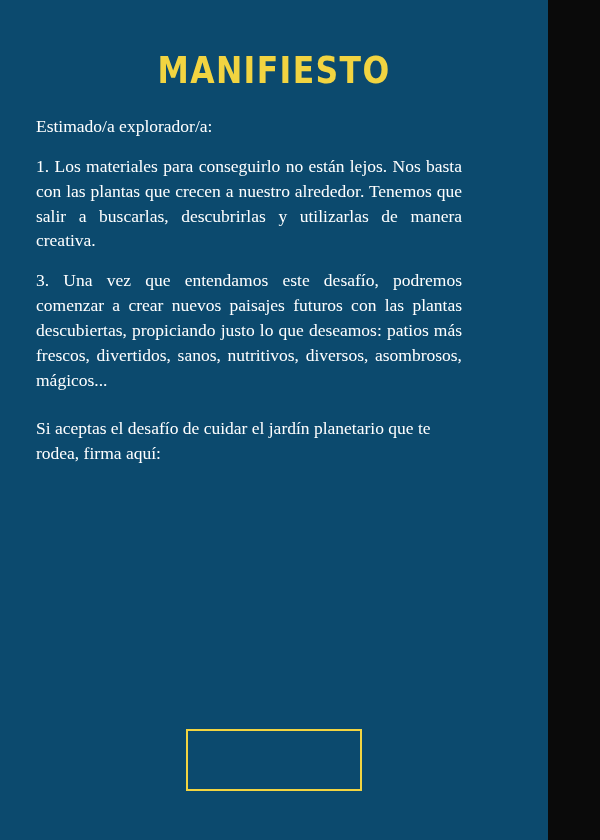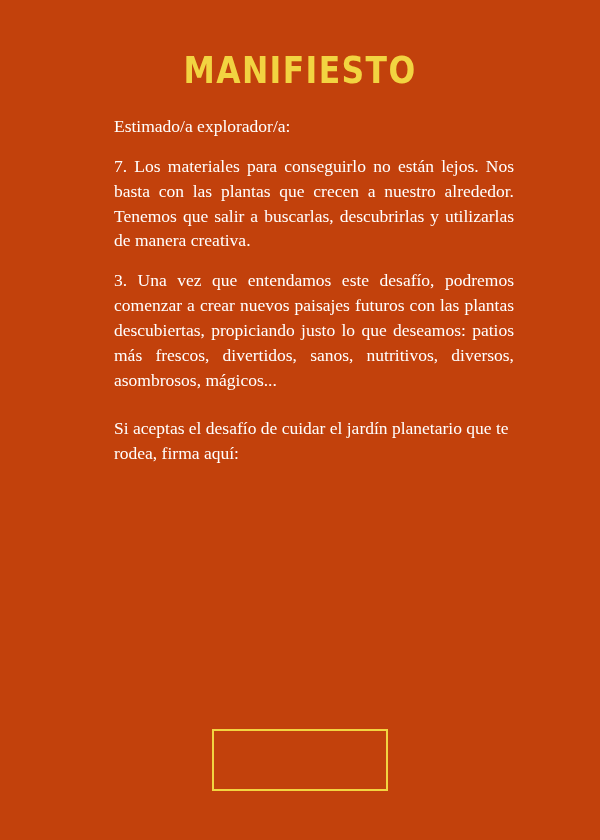--- a/index.html
+++ b/index.html
@@ -8,40 +8,40 @@
   }
   body {
     width: 600px;
     height: 840px;
     background: #0a0a0a;
     font-family: "Liberation Serif", serif;
     overflow: hidden;
   }
   .page {
     position: relative;
-    width: 600px;
+    width: 548px;
     height: 840px;
-    background: #c2410c;
+    background: #0c4a6e;
     box-sizing: border-box;
   }
   .title {
     text-align: center;
     color: #f2d441;
     font-family: "DejaVu Sans", sans-serif;
     font-weight: bold;
     font-size: 38px;
     letter-spacing: 1.5px;
     margin: 0;
     padding-top: 48px;
     padding-bottom: 4px;
     font-stretch: condensed;
     transform: scaleX(0.92);
   }
   .body-text {
-    padding: 18px 86px 0 114px;
+    padding: 18px 86px 0 36px;
     box-sizing: border-box;
   }
   .para {
     color: #ffffff;
     font-family: "Liberation Serif", serif;
     font-size: 17.5px;
     line-height: 1.42;
     text-align: justify;
     text-justify: inter-word;
     margin: 0 0 15px 0;
@@ -72,21 +72,21 @@
 </style>
 </head>
 <body>
 
 <div class="page">
 
   <h1 class="title">MANIFIESTO</h1>
 
   <div class="body-text">
     <p class="para nojust">Estimado/a explorador/a:</p>
-    <p class="para">7. Los materiales para conseguirlo no están lejos. Nos basta con las plantas que crecen a nuestro alrededor. Tenemos que salir a buscarlas, descubrirlas y utilizarlas de manera creativa.</p>
+    <p class="para">1. Los materiales para conseguirlo no están lejos. Nos basta con las plantas que crecen a nuestro alrededor. Tenemos que salir a buscarlas, descubrirlas y utilizarlas de manera creativa.</p>
     <p class="para">3. Una vez que entendamos este desafío, podremos comenzar a crear nuevos paisajes futuros con las plantas descubiertas, propiciando justo lo que deseamos: patios más frescos, divertidos, sanos, nutritivos, diversos, asombrosos, mágicos...</p>
     <p class="para nojust last">Si aceptas el desafío de cuidar el jardín planetario que te rodea, firma aquí:</p>
   </div>
 
   <div class="signature-area">
     <div class="signature-box"></div>
   </div>
 
 </div>
 

